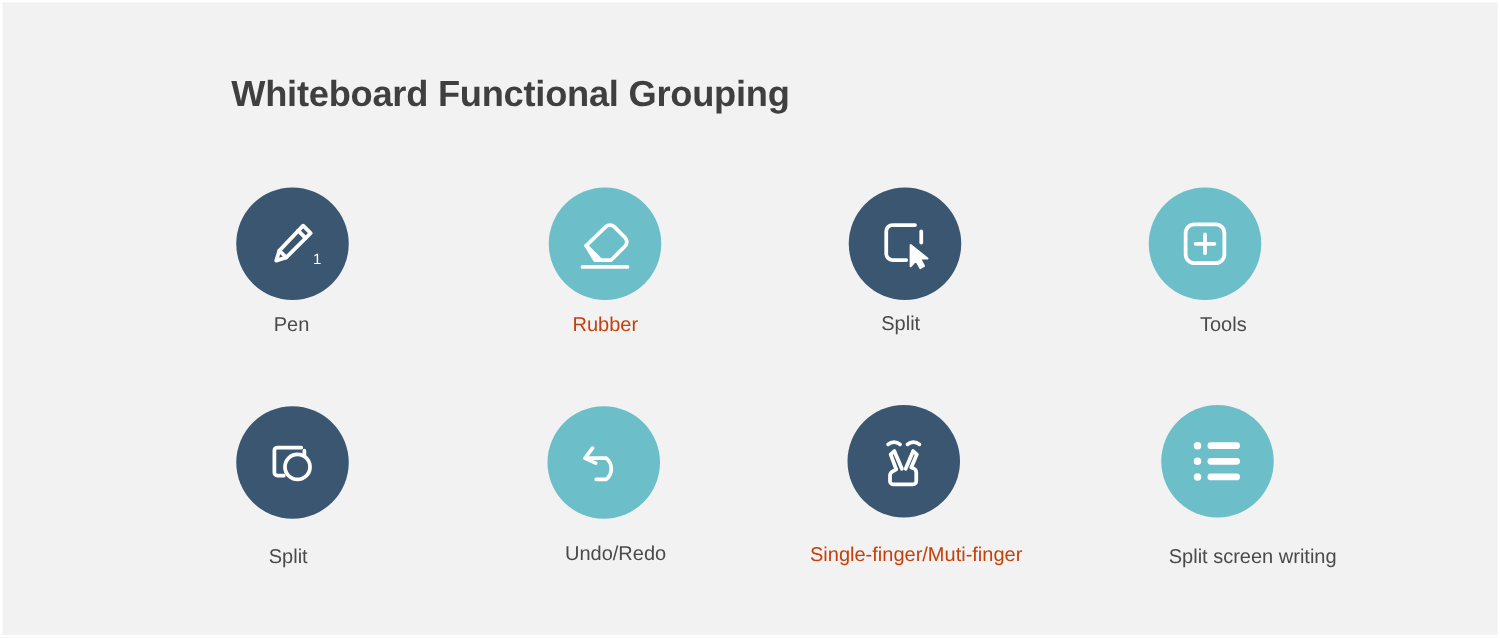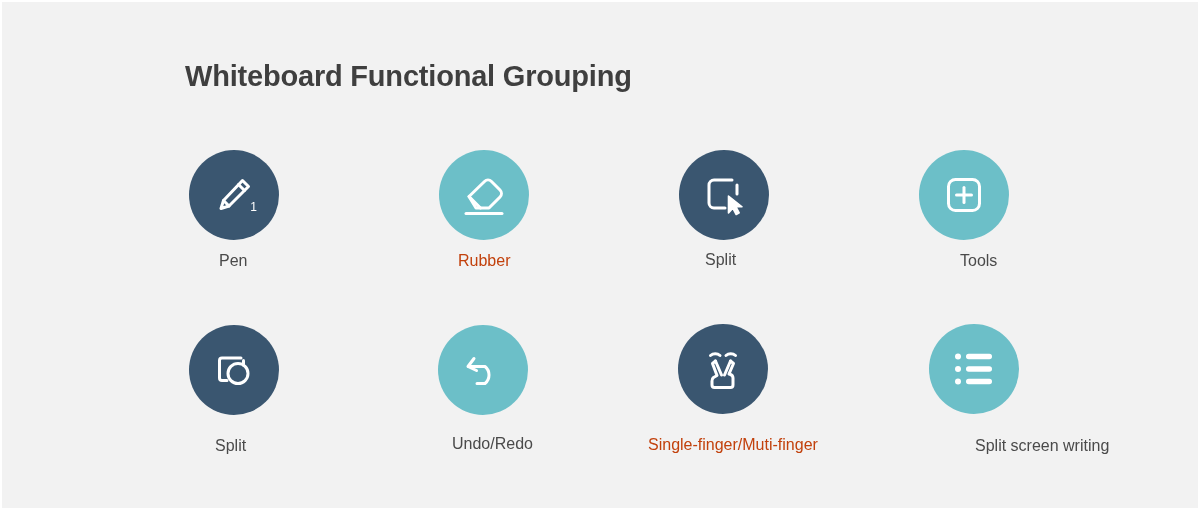--- a/index.html
+++ b/index.html
@@ -152,16 +152,16 @@
           <svg width="46" height="36" viewBox="0 0 46 36" fill="none">
       <circle cx="7" cy="5.5" r="3" fill="#ffffff"></circle>
       <circle cx="7" cy="18" r="3" fill="#ffffff"></circle>
       <circle cx="7" cy="30.5" r="3" fill="#ffffff"></circle>
       <rect x="15" y="2.8" width="26" height="5.4" rx="2.7" fill="#ffffff"></rect>
       <rect x="15" y="15.3" width="26" height="5.4" rx="2.7" fill="#ffffff"></rect>
       <rect x="15" y="27.8" width="26" height="5.4" rx="2.7" fill="#ffffff"></rect>
     </svg>
         </span>
       </div>
-      <div class="tile-label" style="left: 933px; top: 435px; color: rgb(74, 74, 74); margin-left: 40px;">Split screen writing</div>
+      <div class="tile-label" style="left: 933px; top: 435px; color: rgb(74, 74, 74);">Split screen writing</div>
     </div>
 
 </div>
 
 </body></html>

